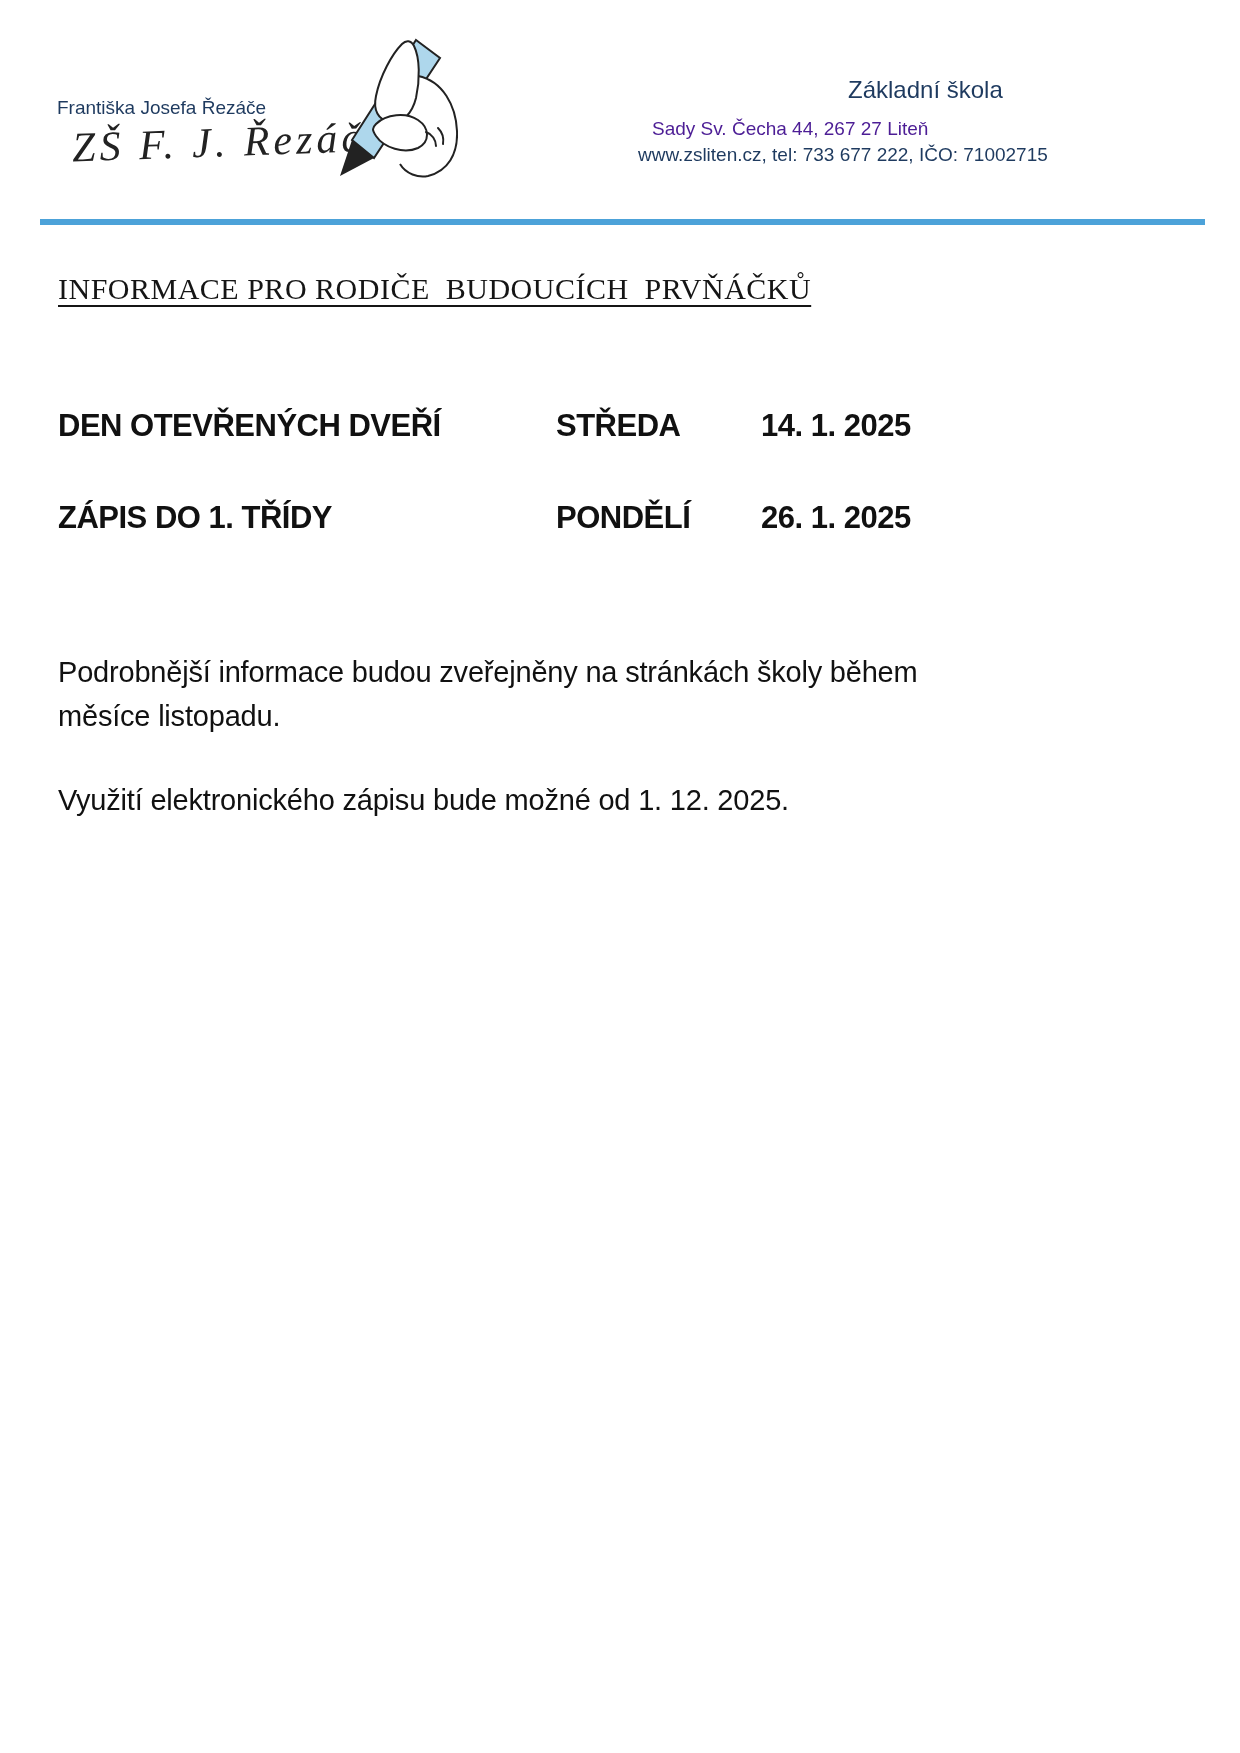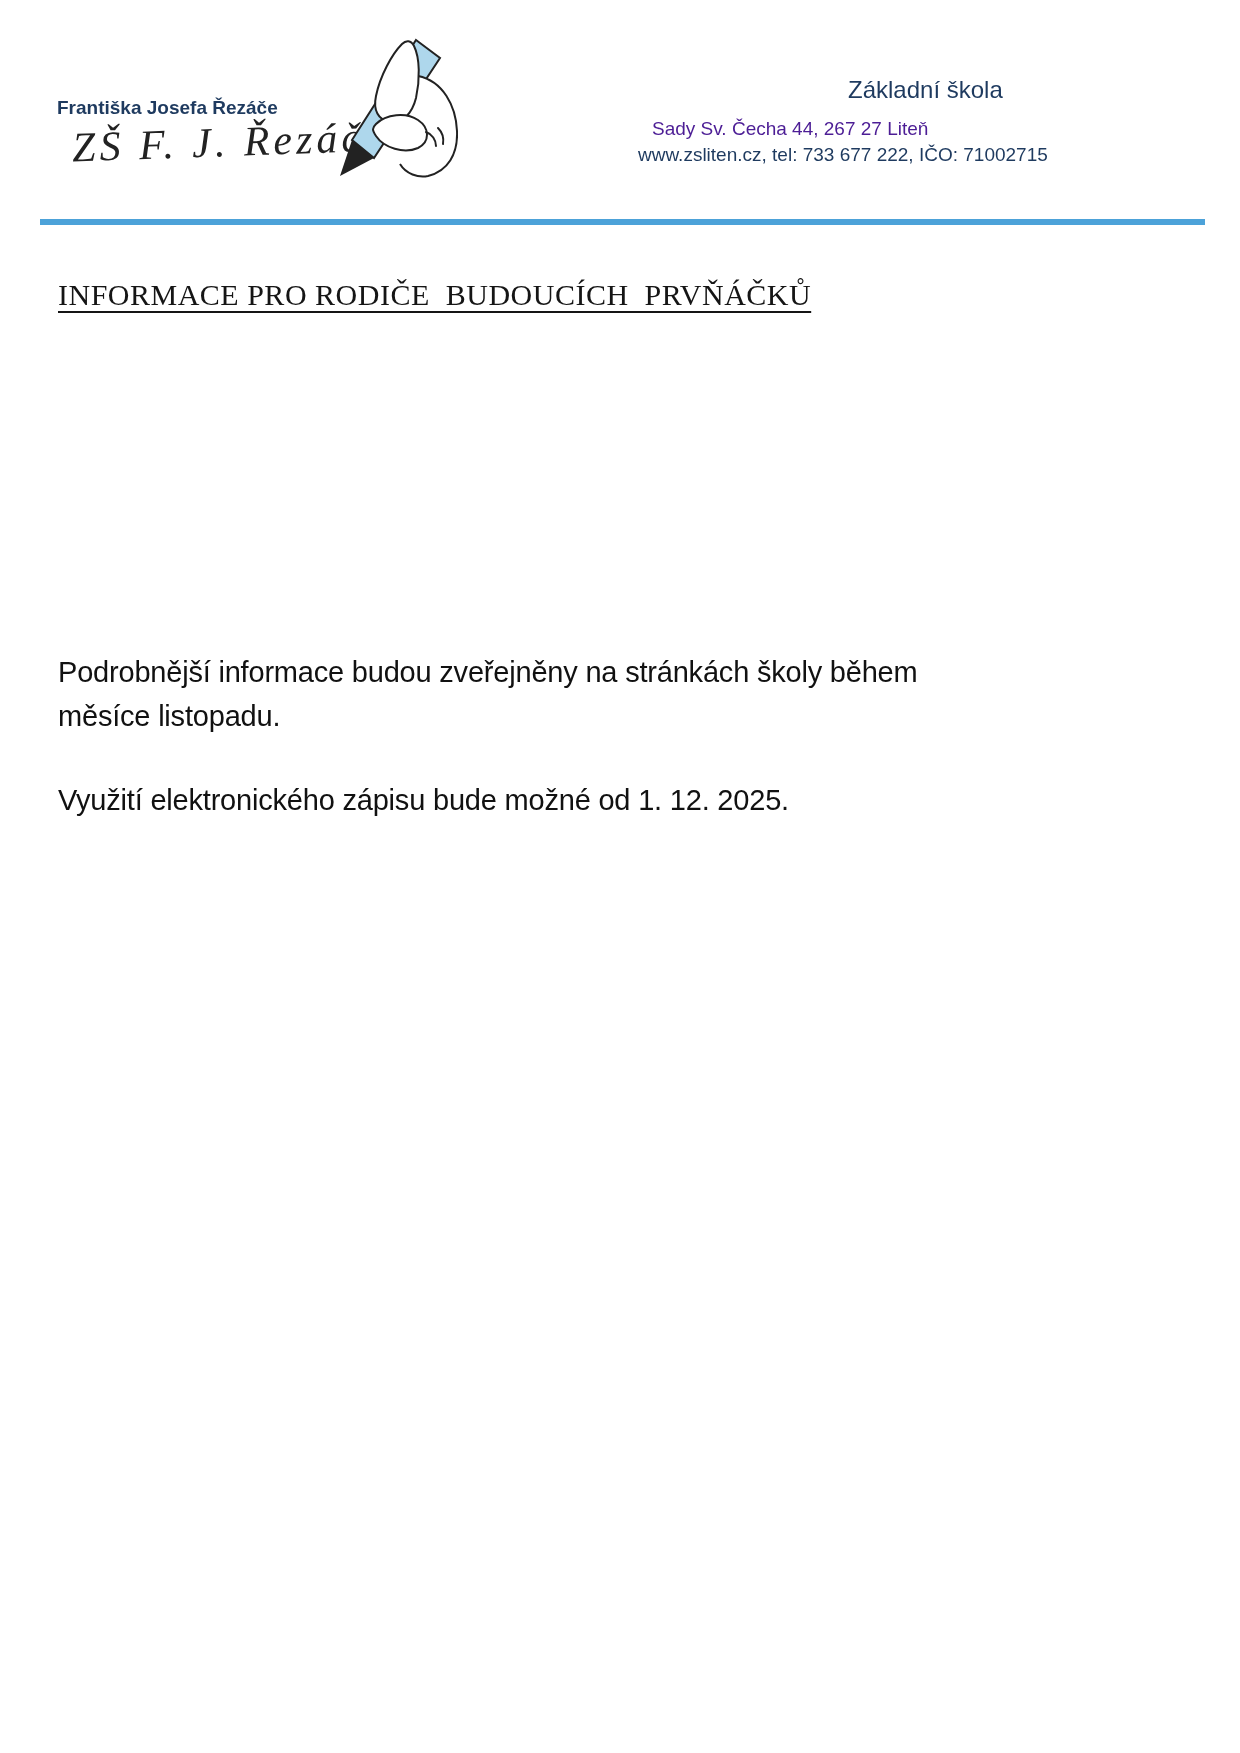--- a/index.html
+++ b/index.html
@@ -14,21 +14,20 @@
     font-family: "Liberation Sans", sans-serif;
     color: #1a1a1a;
   }
 
   
   .logo-name {
     position: absolute;
     left: 57px; top: 97px;
     font-size: 19px;
     color: #1e3a5f;
-    font-weight: bold;
   }
   .signature {
     position: absolute;
     left: 72px; top: 118px;
     font-family: "Liberation Serif", serif;
     font-style: italic;
     font-size: 42px;
     letter-spacing: 4px;
     color: #222;
     transform: rotate(-2deg);
@@ -60,21 +59,21 @@
   .header-rule {
     position: absolute;
     left: 40px; top: 219px;
     width: 1165px; height: 6px;
     background: #4ca2d9;
   }
 
   
   .doc-title {
     position: absolute;
-    left: 58px; top: 278px;
+    left: 58px; top: 272px;
     font-family: "Liberation Serif", serif;
     font-size: 30px;
     font-weight: 400;
     letter-spacing: 0.5px;
     white-space: pre-wrap;
     text-decoration: underline;
     text-decoration-thickness: 2px;
     text-underline-offset: 6px;
     color: #151515;
   }
@@ -146,19 +145,28 @@
   <div class="school-type">Základní škola</div>
 
   <div class="address-line">Sady Sv. Čecha 44, 267 27 Liteň</div>
 
   <div class="contact-line">www.zsliten.cz, tel: 733 677 222, IČO: 71002715</div>
 
   <div class="header-rule"></div>
 
   <div class="doc-title">INFORMACE PRO RODIČE  BUDOUCÍCH  PRVŇÁČKŮ</div>
 
+  <div class="events">
+    <div>DEN OTEVŘENÝCH DVEŘÍ</div>
+    <div>STŘEDA</div>
+    <div>14. 1. 2025</div>
+
+    <div>ZÁPIS DO 1. TŘÍDY</div>
+    <div>PONDĚLÍ</div>
+    <div>26. 1. 2025</div>
+  </div>
 
   <div class="paragraphs">
     <p>Podrobnější informace budou zveřejněny na stránkách školy během měsíce listopadu.</p>
     <p>Využití elektronického zápisu bude možné od 1. 12. 2025.</p>
   </div>
 
 </div>
 
 </body></html>

